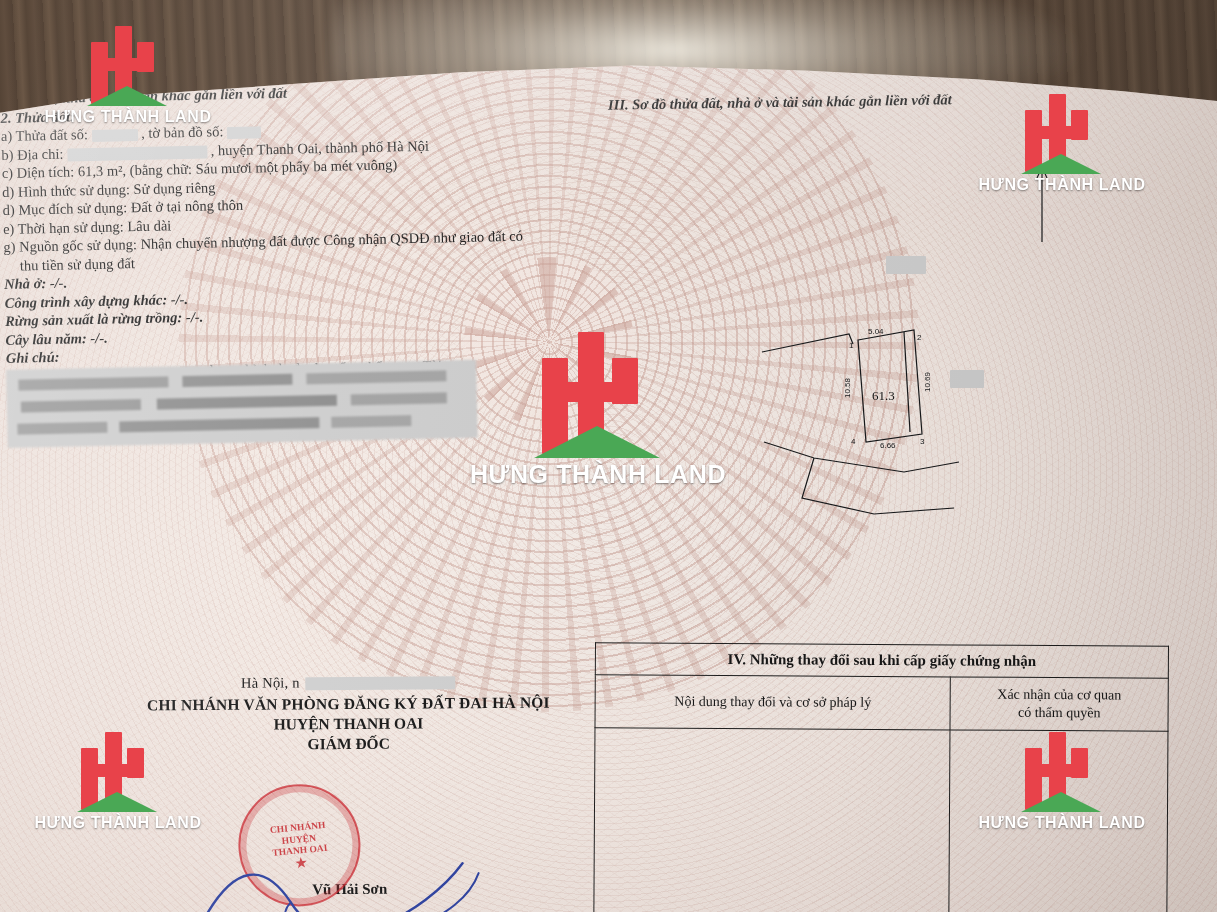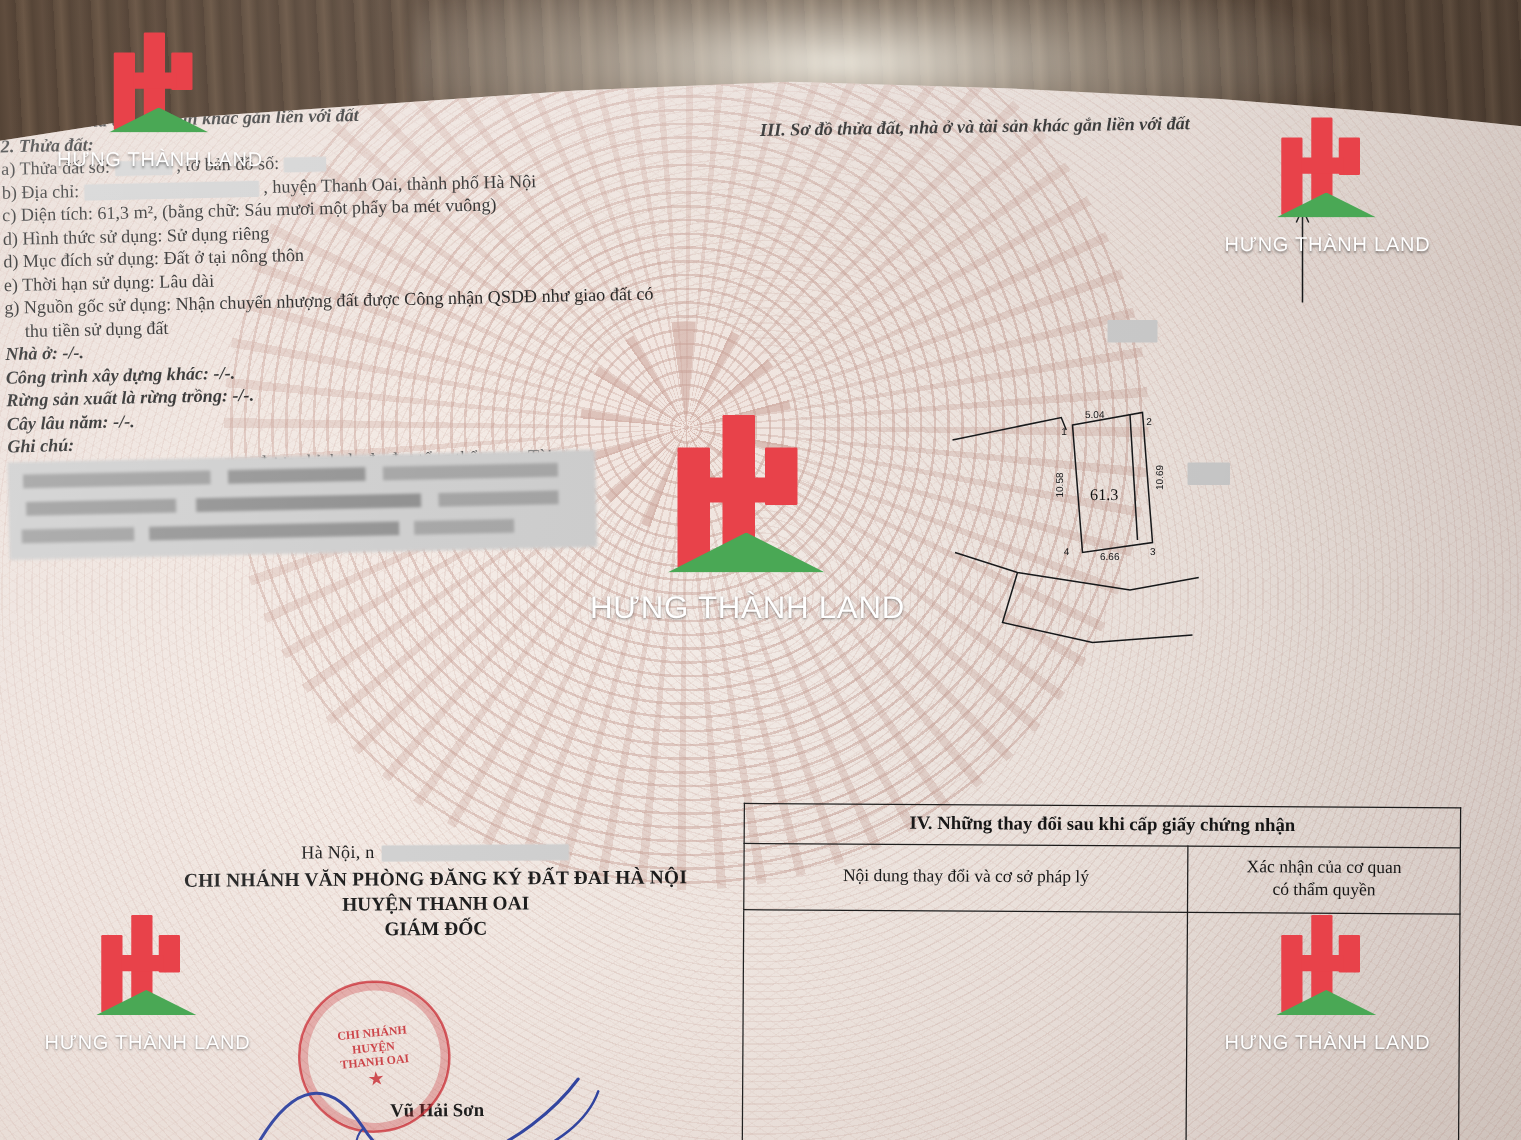--- a/index.html
+++ b/index.html
@@ -189,26 +189,25 @@
 
   
   .wm {
     position: absolute;
     text-align: center;
     pointer-events: none;
     user-select: none;
   }
   .wm .wm-label {
     font-family: "Liberation Sans", sans-serif;
-    font-weight: normal;
+    font-weight: bold;
     color: #ffffff;
     text-shadow: 0 1px 2px rgba(0,0,0,0.45);
     letter-spacing: .6px;
     white-space: nowrap;
-    margin-top: 12px;
   }
   .wm-logo { position: relative; margin: 0 auto; }
   .wm-logo .bar { position: absolute; background: #e8424a; border-radius: 1px; }
   .wm-logo .roof { position: absolute; background: #4aa855; }
 
   #wm-center .wm-label { font-size: 25px; }
   #wm-tl .wm-label, #wm-bl .wm-label, #wm-tr .wm-label, #wm-br .wm-label { font-size: 16px; }
 </style>
 </head>
 <body>

